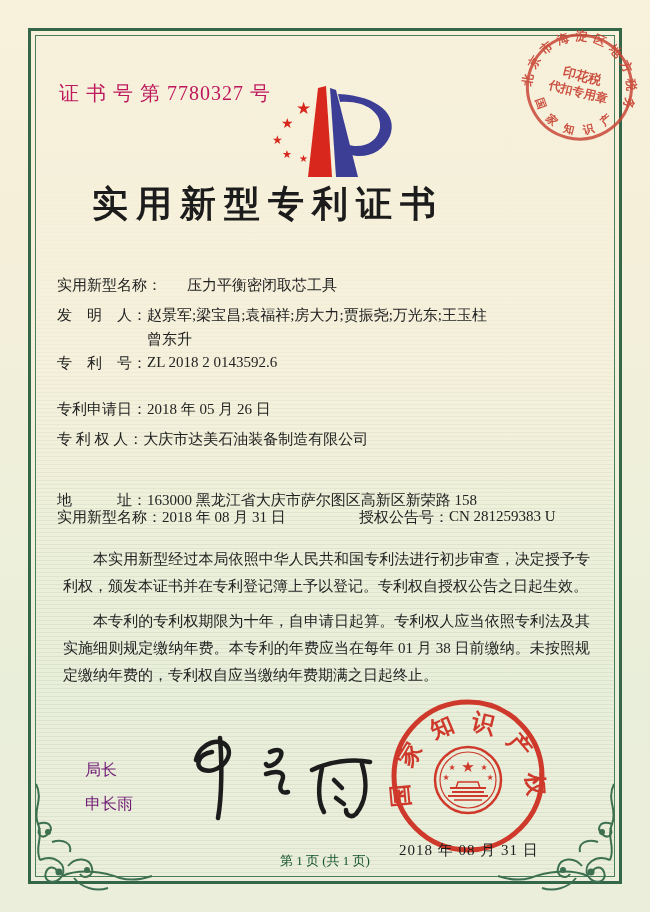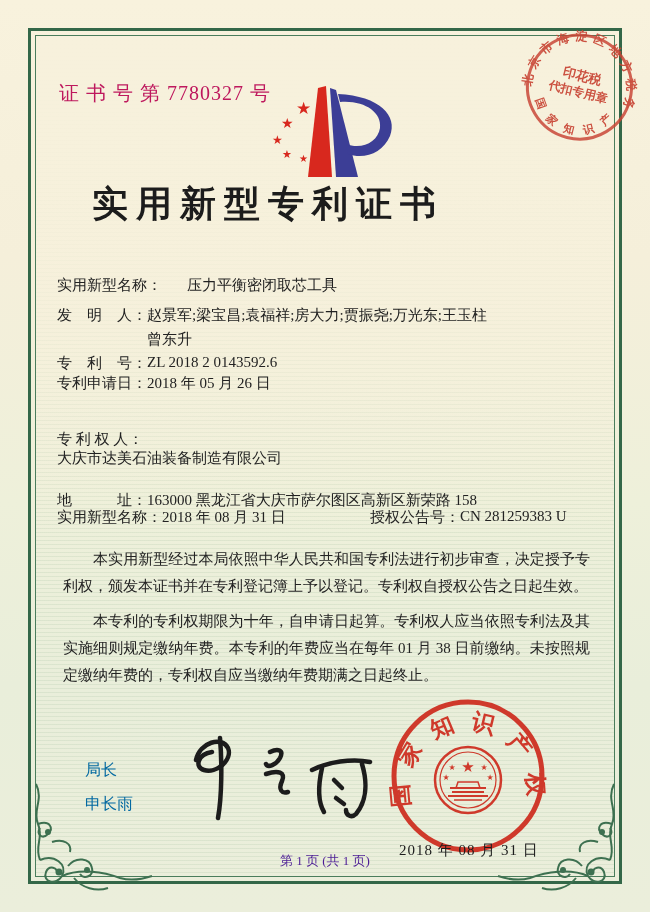--- a/index.html
+++ b/index.html
@@ -36,30 +36,30 @@
   }
   .fields{position:absolute;left:57px;top:260px;width:545px;font-size:15px;color:#222;}
   .frow{position:absolute;left:0;display:flex;white-space:nowrap;}
   .frow .lbl{flex:none;}
   .val2{margin-left:90px;}
   .bodytext{
     position:absolute;left:55px;top:538px;width:543px;
     font-size:15px;line-height:27px;color:#232323;text-align:justify;
   }
   .bodytext p{margin:8px;text-indent:2em;}
-  .director{position:absolute;left:85px;top:753px;font-size:16px;color:#0369a1;line-height:34px;}
+  .director{position:absolute;left:85px;top:753px;font-size:16px;color:#701a75;line-height:34px;}
   .signature{position:absolute;left:170px;top:718px;}
   .seal{position:absolute;left:388px;top:696px;}
   .seal-date{
     position:absolute;left:399px;top:841px;font-size:15px;color:#1d1d1d;
     letter-spacing:1px;z-index:6;
   }
   .page-footer{
     position:absolute;left:0;top:852px;width:650px;text-align:center;
-    font-size:13px;color:#4c1d95;z-index:2;
+    font-size:13px;color:#14532d;z-index:2;
   }
   .tax-stamp{position:absolute;left:520px;top:28px;z-index:7;transform:rotate(14deg);opacity:.92;}
   .corner{position:absolute;z-index:3;}
   .corner.bl{left:24px;top:780px;}
   .corner.br{left:496px;top:780px;transform:scaleX(-1);}
   svg text{user-select:none;}
 </style>
 </head>
 <body>
 
@@ -111,37 +111,37 @@
     <span class="lbl">发　明　人：</span>
     <span>赵景军;梁宝昌;袁福祥;房大力;贾振尧;万光东;王玉柱</span>
   </div>
   <div class="frow" style="top:70px;">
     <span class="val2">曾东升</span>
   </div>
   <div class="frow" style="top:94px;text-align:right;">
     <span class="lbl">专　利　号：</span>
     <span>ZL 2018 2 0143592.6</span>
   </div>
-  <div class="frow" style="top:114px;">
+  <div class="frow" style="top:140px;">
     <span class="lbl">专利申请日：</span>
     <span>2018 年 05 月 26 日</span>
   </div>
-  <div class="frow" style="top:170px;flex-direction:column;">
+  <div class="frow" style="top:170px;">
     <span class="lbl">专 利 权 人：</span>
     <span>大庆市达美石油装备制造有限公司</span>
   </div>
   <div class="frow" style="top:207px;margin-top:24px;">
     <span class="lbl">地　　　址：</span>
     <span>163000 黑龙江省大庆市萨尔图区高新区新荣路 158</span>
   </div>
   <div class="frow" style="top:248px;">
     <span class="lbl">实用新型名称：</span>
     <span>2018 年 08 月 31 日</span>
   </div>
-  <div class="frow" style="top:248px;left:313px;">
+  <div class="frow" style="top:248px;left:302px;">
     <span class="lbl">授权公告号：</span>
     <span>CN 281259383 U</span>
   </div>
 </div>
 
 <div class="bodytext">
   <p>本实用新型经过本局依照中华人民共和国专利法进行初步审查，决定授予专利权，颁发本证书并在专利登记簿上予以登记。专利权自授权公告之日起生效。</p>
   <p>本专利的专利权期限为十年，自申请日起算。专利权人应当依照专利法及其实施细则规定缴纳年费。本专利的年费应当在每年 01 月 38 日前缴纳。未按照规定缴纳年费的，专利权自应当缴纳年费期满之日起终止。</p>
 </div>
 

